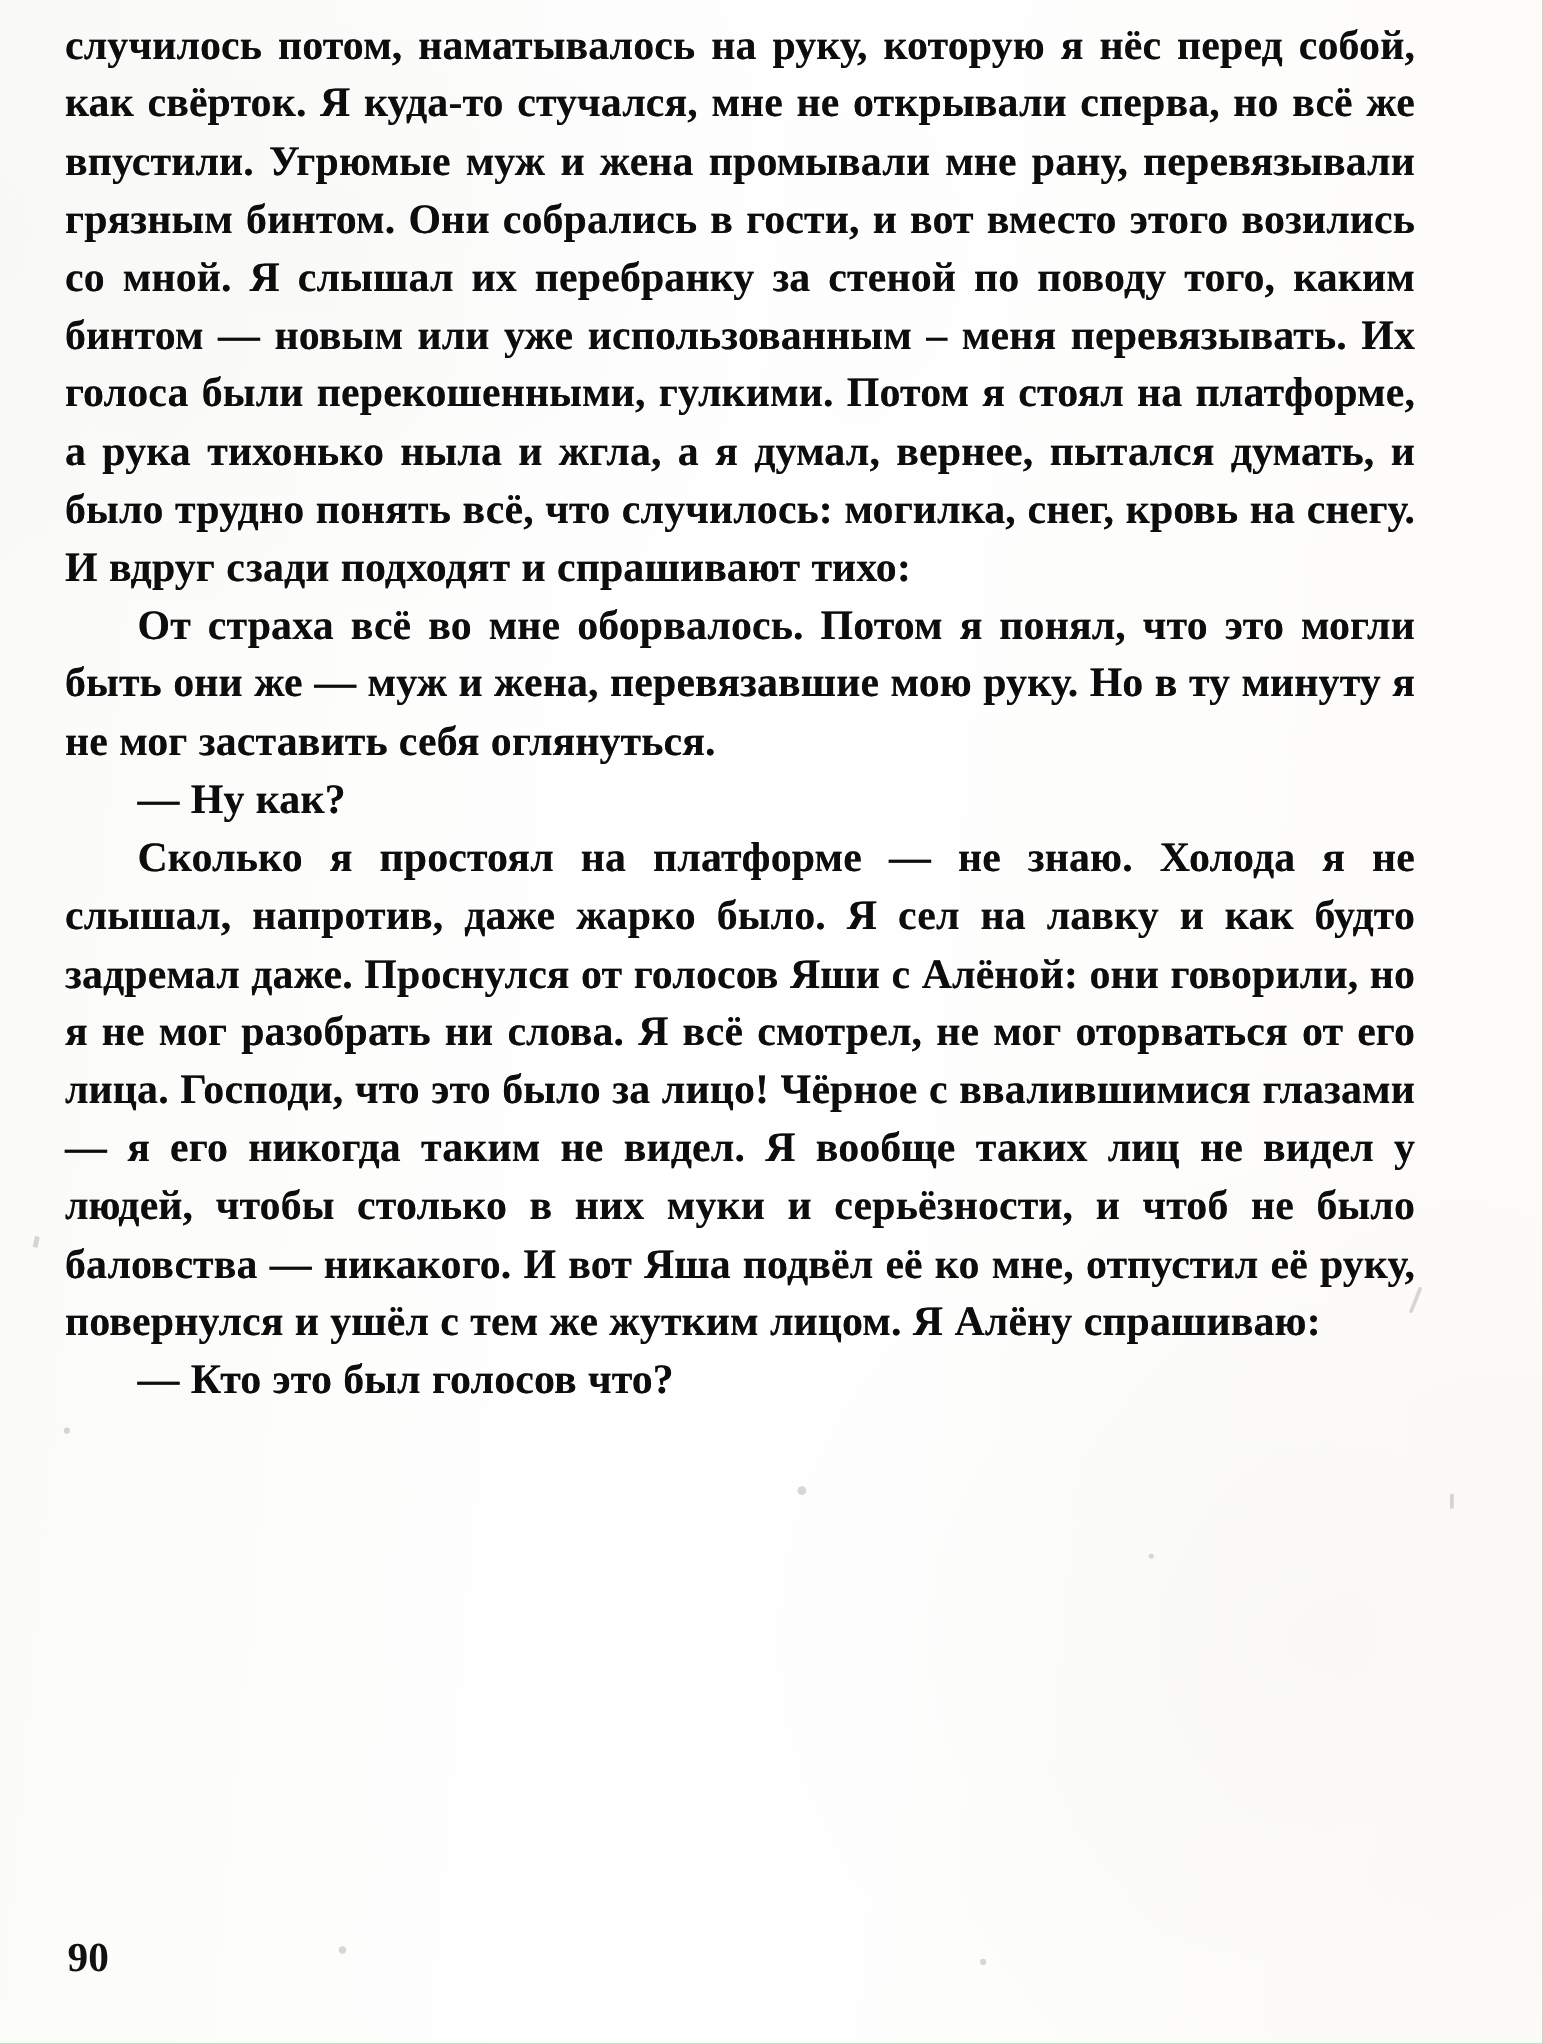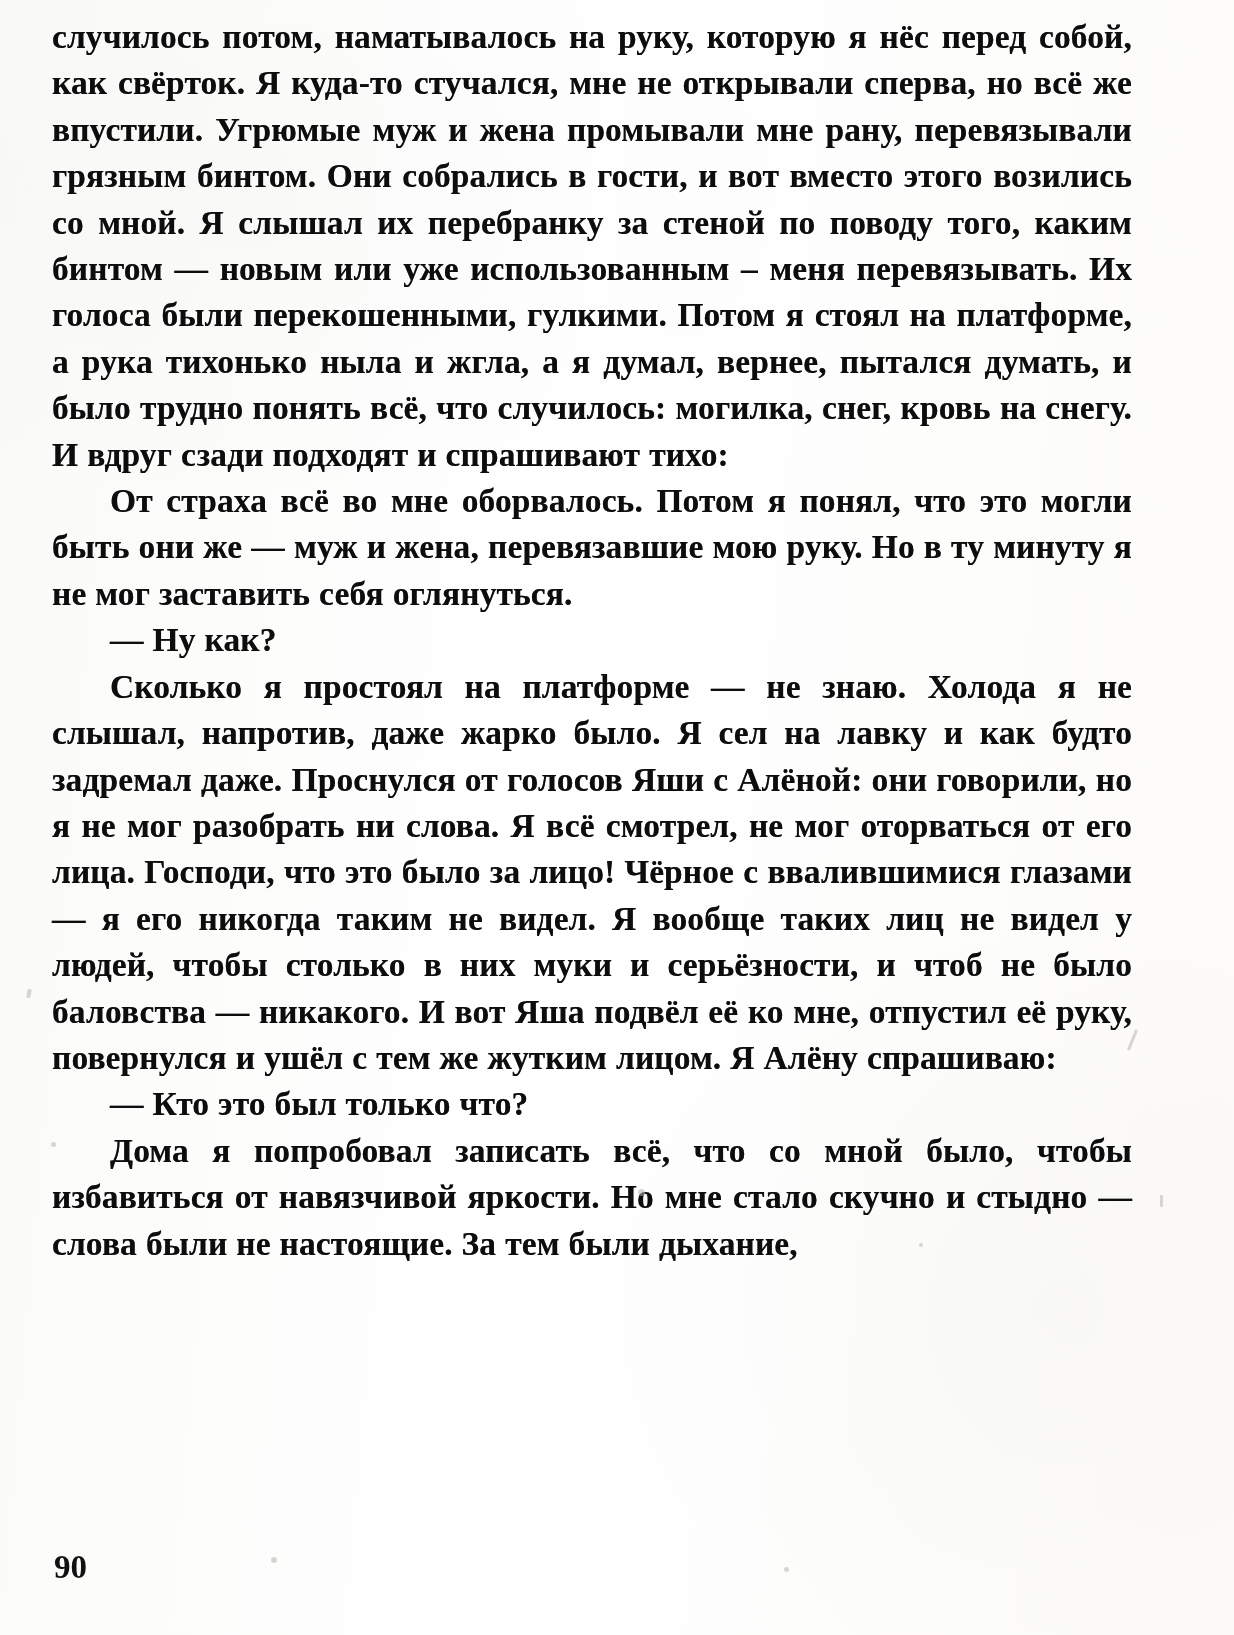--- a/index.html
+++ b/index.html
@@ -92,22 +92,21 @@
 
 <div class="page">
 
   <div class="scan-texture"></div>
 
   <div class="text-block">
     <p class="para cont ink">случилось потом, наматывалось на руку, которую я нёс перед собой, как свёрток. Я куда-то стучался, мне не открывали сперва, но всё же впустили. Угрюмые муж и жена промывали мне рану, перевязывали грязным бинтом. Они собрались в гости, и вот вместо этого возились со мной. Я слышал их перебранку за стеной по поводу того, каким бинтом — новым или уже использованным – меня перевязывать. Их голоса были перекошенными, гулкими. Потом я стоял на платформе, а рука тихонько ныла и жгла, а я думал, вернее, пытался думать, и было трудно понять всё, что случилось: могилка, снег, кровь на снегу. И вдруг сзади подходят и спрашивают тихо:</p>
     <p class="para indent ink">От страха всё во мне оборвалось. Потом я понял, что это могли быть они же — муж и жена, перевязавшие мою руку. Но в ту минуту я не мог заставить себя оглянуться.</p>
     <p class="para indent ink">— Ну как?</p>
     <p class="para indent ink">Сколько я простоял на платформе — не знаю. Холода я не слышал, напротив, даже жарко было. Я сел на лавку и как будто задремал даже. Проснулся от голосов Яши с Алёной: они говорили, но я не мог разобрать ни слова. Я всё смотрел, не мог оторваться от его лица. Господи, что это было за лицо! Чёрное с ввалившимися глазами — я его никогда таким не видел. Я вообще таких лиц не видел у людей, чтобы столько в них муки и серьёзности, и чтоб не было баловства — никакого. И вот Яша подвёл её ко мне, отпустил её руку, повернулся и ушёл с тем же жутким лицом. Я Алёну спрашиваю:</p>
-    <p class="para indent ink">— Кто это был только что?</p>
-    <p class="para indent ink">Дома я попробовал записать всё, что со мной было, чтобы избавиться от навязчивой яркости. Но мне стало скучно и стыдно — слова были не настоящие. За тем были дыхание,</p>
+    <p class="para indent ink">— Кто это был голосов что?</p>
   </div>
 
   <div class="page-number">90</div>
 
   <span class="speck s1"></span>
   <span class="speck s2"></span>
   <span class="speck s3"></span>
   <span class="speck s4"></span>
   <span class="speck s5"></span>
   <span class="speck s6"></span>

